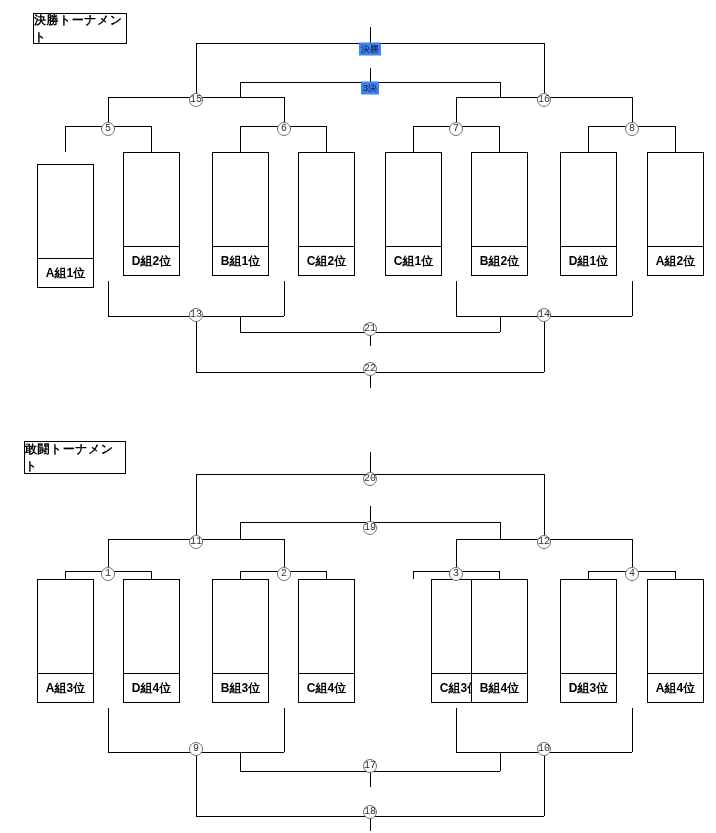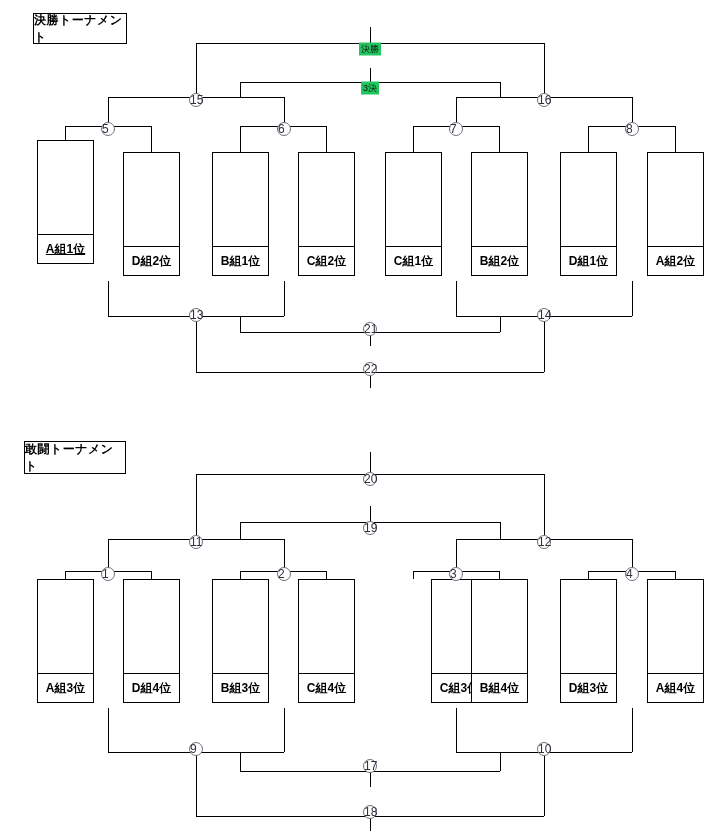--- a/index.html
+++ b/index.html
@@ -18,26 +18,26 @@
     background:#fff;box-sizing:border-box;display:flex;flex-direction:column;
   }
   .team-slot{flex:1;}
   .team-label{
     height:28px;border-top:1px solid #000;display:flex;align-items:center;
     justify-content:center;font-size:12px;font-weight:bold;color:#000;white-space:nowrap;
   }
   .badge{
     position:absolute;z-index:4;transform:translate(-50%,-50%);
     width:12px;height:12px;border:1px solid #70707e;border-radius:50%;
-    background:#fff;color:#30303c;font-size:12px;line-height:12px;
-    font-family:Liberation Sans, sans-serif;
+    background:#fff;color:#30303c;font-size:10px;line-height:12px;text-align:center;
+    font-family:Liberation Mono, monospace;
   }
   .match-label{
     position:absolute;z-index:4;transform:translate(-50%,-50%);
-    font-size:9px;color:#111;background:#22c55e;padding:0 2px;white-space:nowrap;
+    font-size:9px;color:#111;background:#3b82f6;padding:0 2px;white-space:nowrap;
   }
 </style>
 </head>
 <body>
 
 <div id="canvas">
 
   <svg id="bracket-svg" width="716" height="833" viewBox="0 0 716 833">
     <g fill="none" stroke="#000" stroke-width="1" shape-rendering="crispEdges">
       <path d="
@@ -78,21 +78,21 @@
   <span class="badge" style="left:544px;top:100px;">16</span>
   <span class="badge" style="left:108px;top:129px;">5</span>
   <span class="badge" style="left:284px;top:129px;">6</span>
   <span class="badge" style="left:456px;top:129px;">7</span>
   <span class="badge" style="left:632px;top:129px;">8</span>
   <span class="badge" style="left:196px;top:315px;">13</span>
   <span class="badge" style="left:544px;top:315px;">14</span>
   <span class="badge" style="left:370px;top:329px;">21</span>
   <span class="badge" style="left:370px;top:369px;">22</span>
 
-  <div class="team-box" style="left:37px;top:140px;text-decoration:underline;">
+  <div class="team-box" style="left:37px;top:164px;">
     <div class="team-slot"></div>
     <div class="team-label">A組1位</div>
   </div>
   <div class="team-box" style="left:123px;top:152px;">
     <div class="team-slot"></div>
     <div class="team-label">D組2位</div>
   </div>
   <div class="team-box" style="left:212px;top:152px;">
     <div class="team-slot"></div>
     <div class="team-label">B組1位</div>

